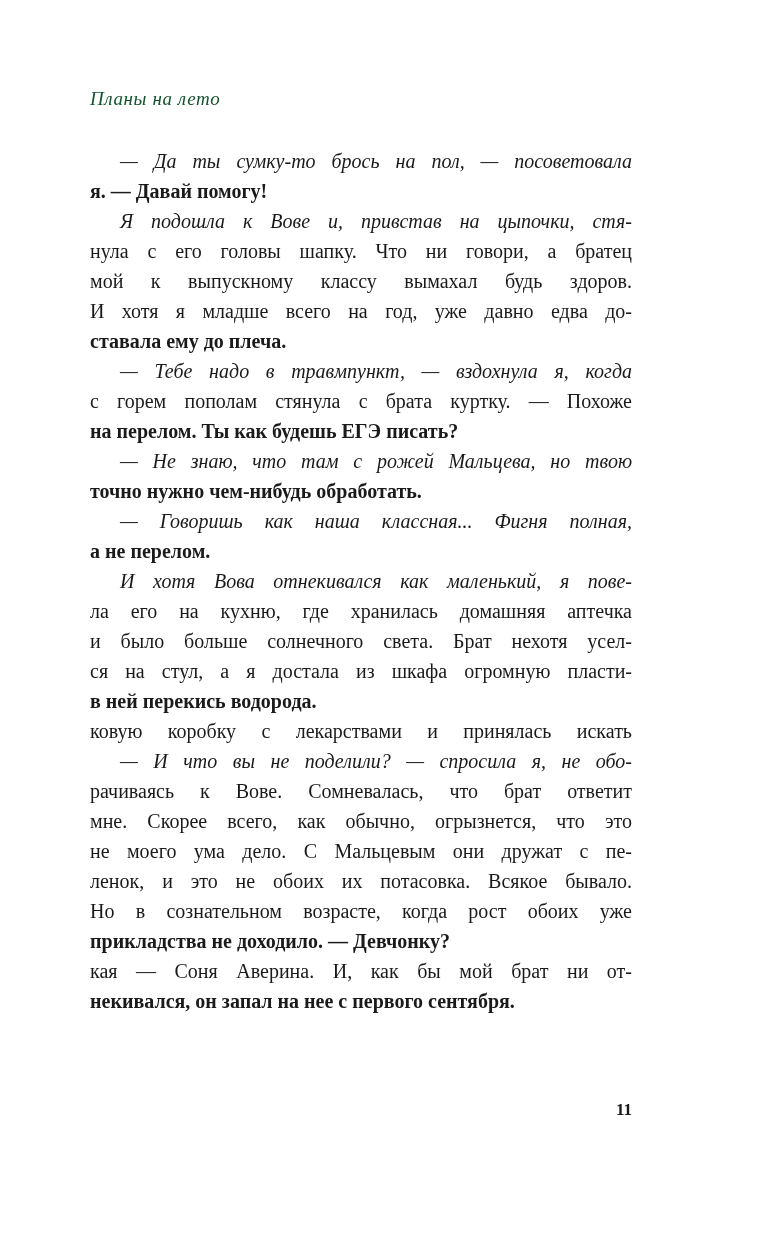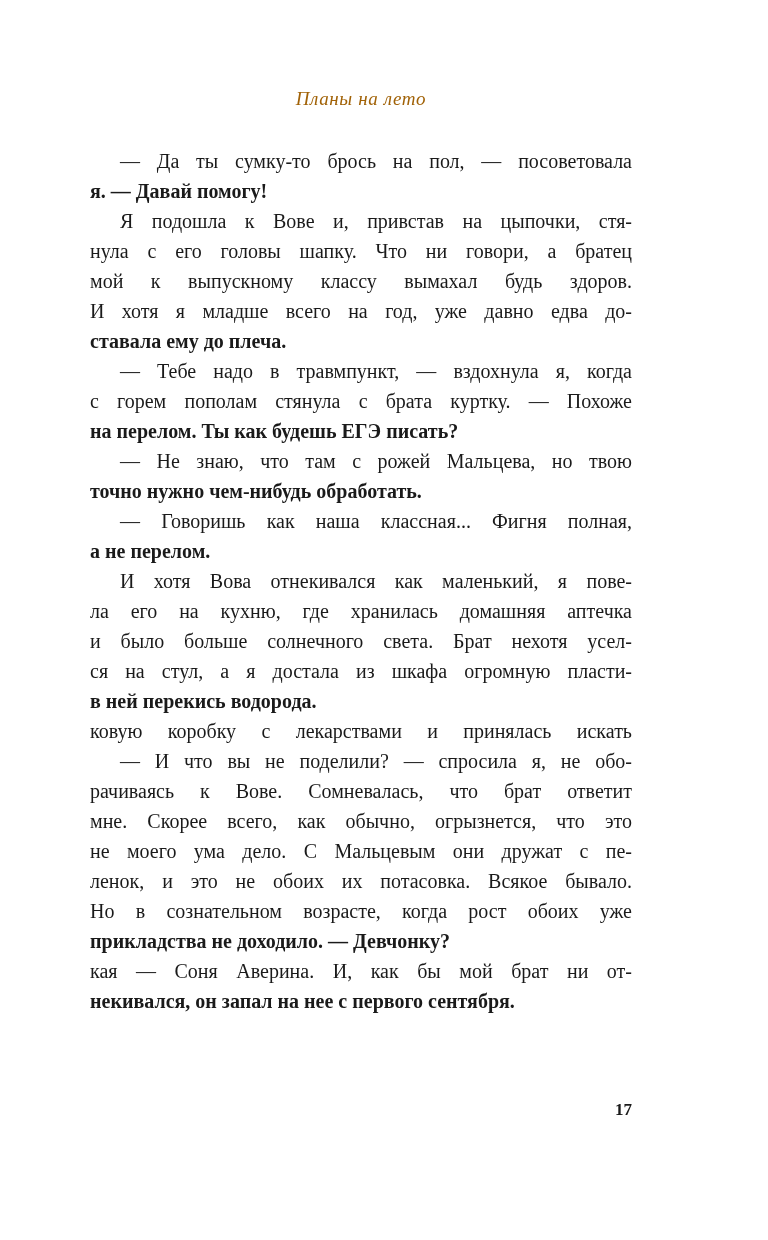--- a/index.html
+++ b/index.html
@@ -16,25 +16,25 @@
     height: 1240px;
     background: #ffffff;
     color: #1a1a1a;
     overflow: hidden;
   }
   .running-head {
     position: absolute;
     top: 88px;
     left: 90px;
     width: 542px;
-    text-align: center;
+    text-align: left;
     font-style: italic;
     font-size: 19px;
     letter-spacing: 0.6px;
-    color: #a16207;
+    color: #14532d;
   }
   .body-text {
     position: absolute;
     top: 146px;
     left: 90px;
     width: 542px;
     font-size: 20px;
     line-height: 30px;
     color: #1a1a1a;
   }
@@ -42,20 +42,21 @@
     margin: 0;
   }
   .line {
     text-align: justify;
     text-align-last: justify;
     -moz-text-align-last: justify;
     white-space: normal;
   }
   .line.first {
     padding-left: 30px;
+    font-style: italic;
   }
   .line.last {
     text-align: center;
     text-align-last: left;
     font-weight: bold;
     -moz-text-align-last: left;
   }
   .page-number {
     position: absolute;
     top: 1100px;
@@ -114,14 +115,14 @@
         <div class="line">ленок, и это не обоих их потасовка. Всякое бывало.</div>
         <div class="line">Но в сознательном возрасте, когда рост обоих уже</div>
         <div class="line last">прикладства не доходило. — Девчонку?</div>
       </div>
       <div class="paragraph">
         <div class="line">кая — Соня Аверина. И, как бы мой брат ни от-</div>
         <div class="line last">некивался, он запал на нее с первого сентября.</div>
       </div>
     </div>
 
-  <div class="page-number">17</div>
+  <div class="page-number">11</div>
 </div>
 
 </body></html>

